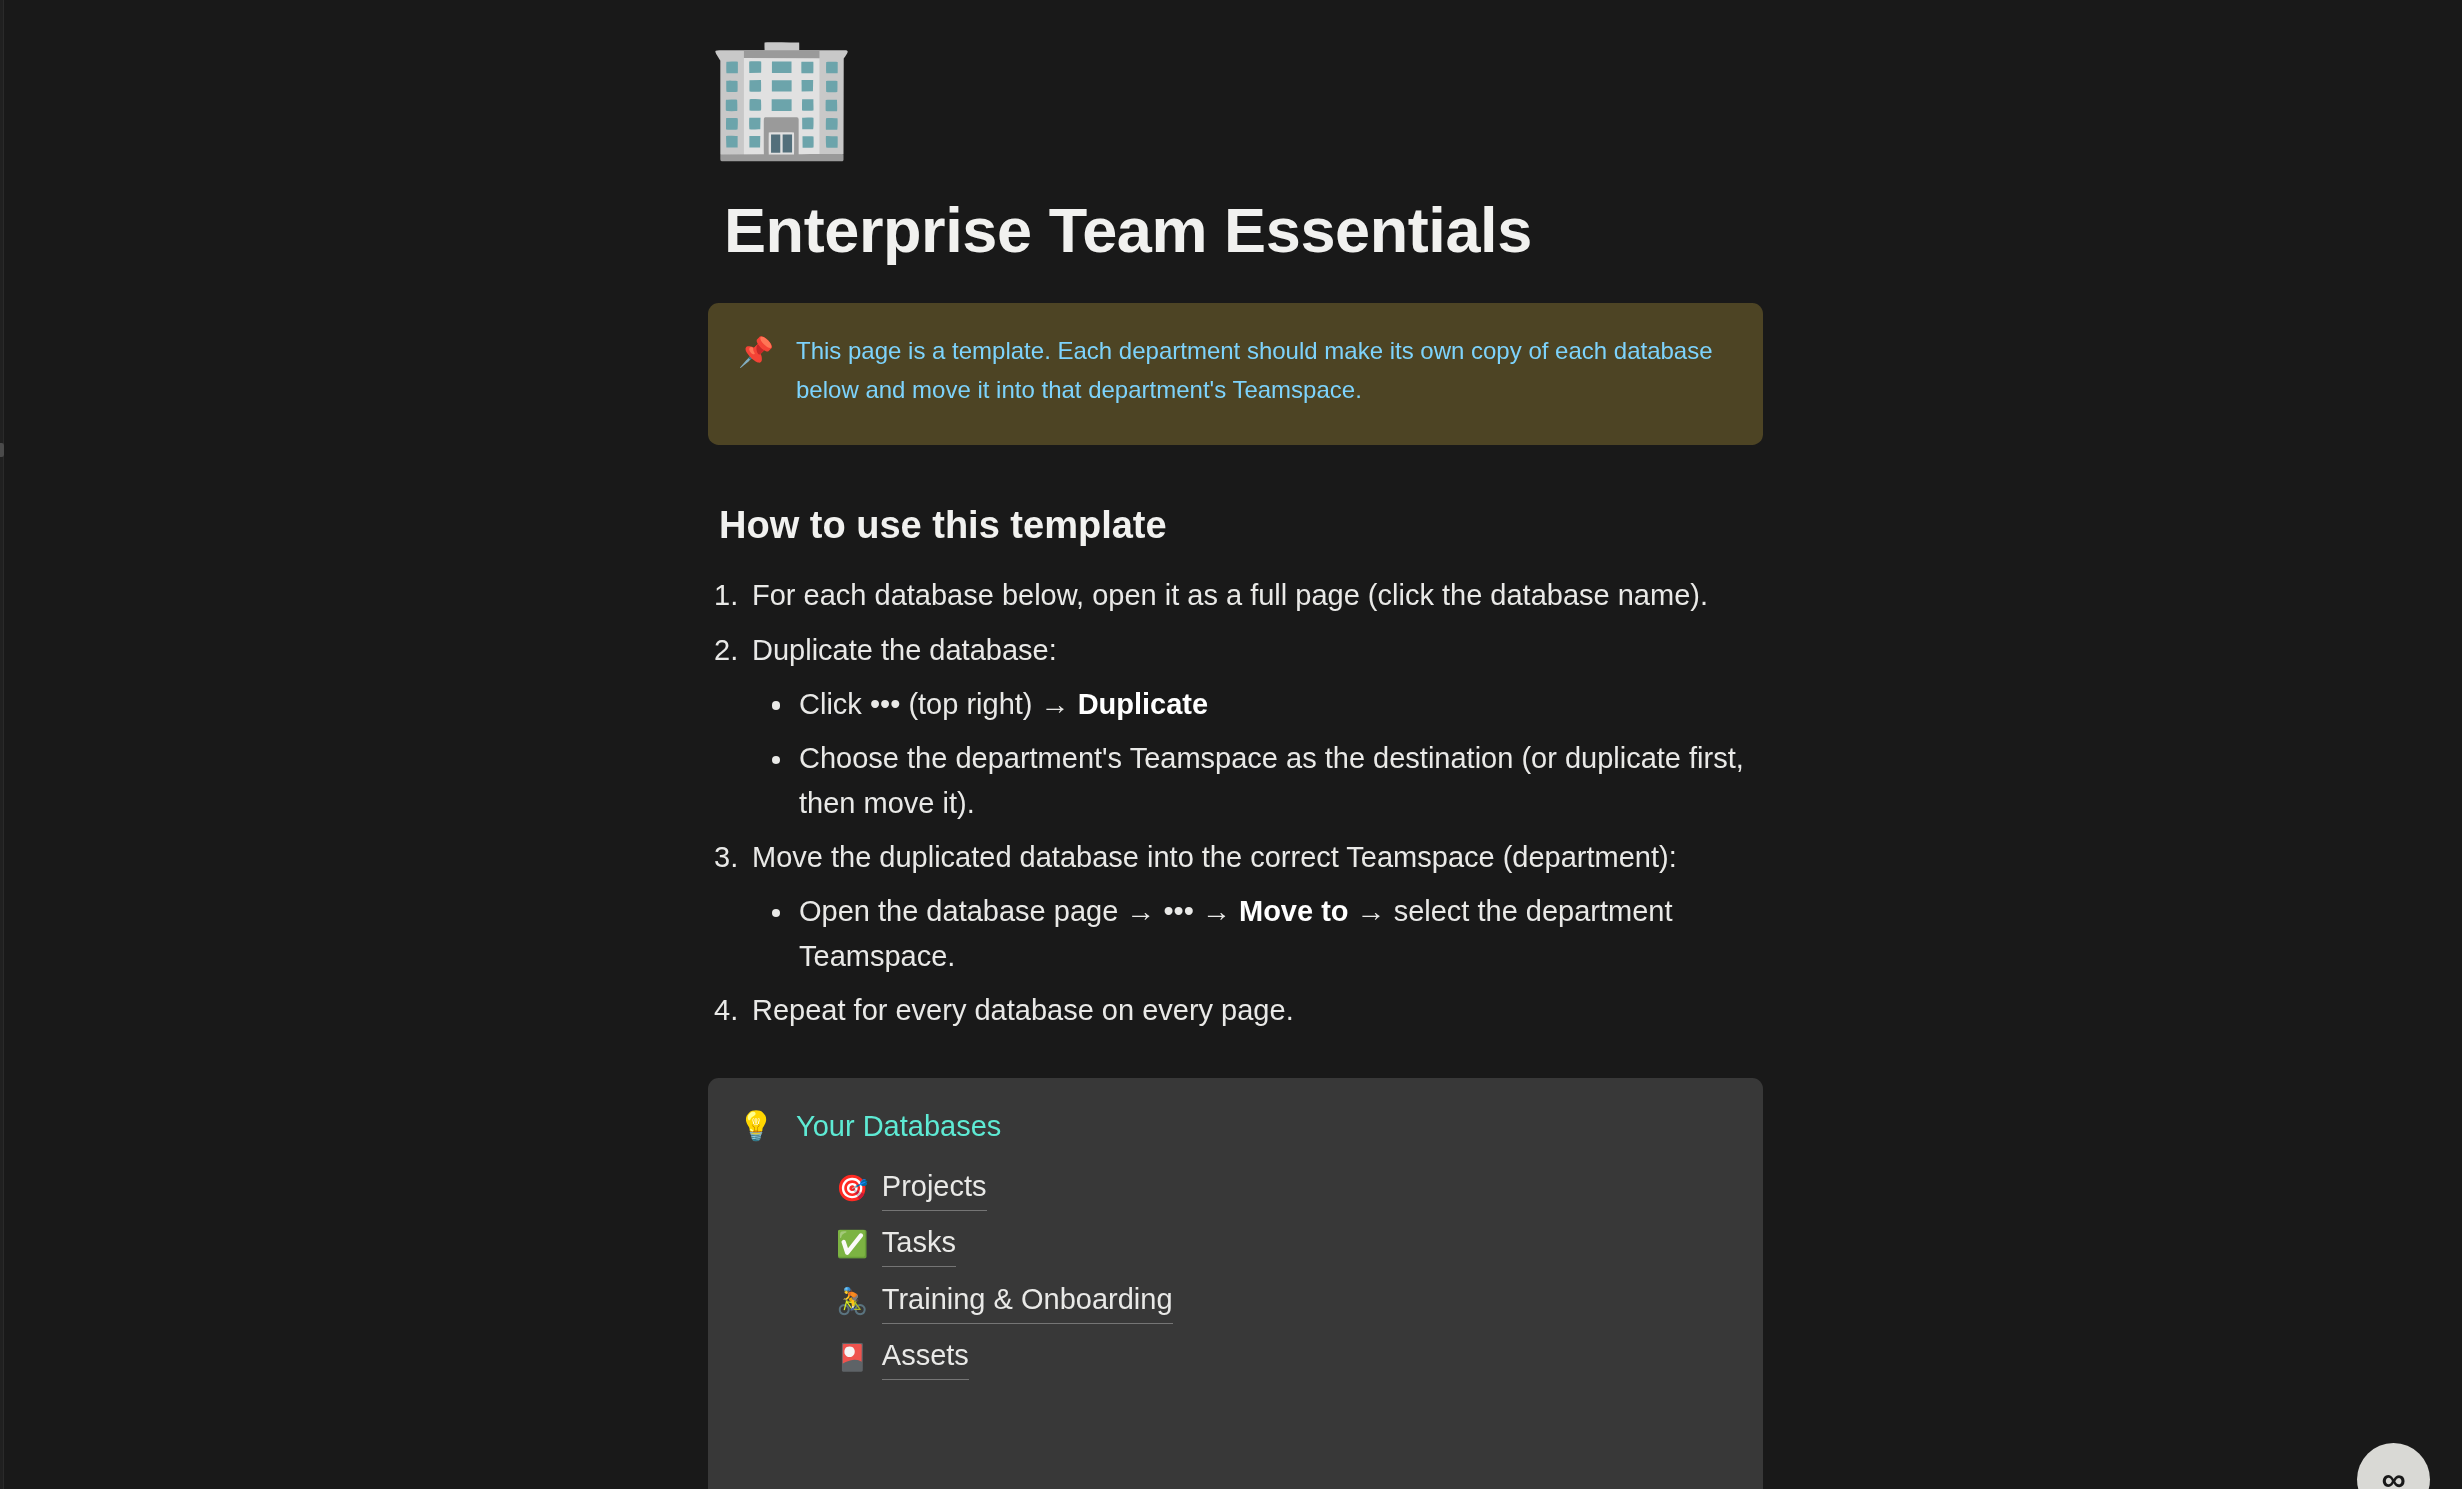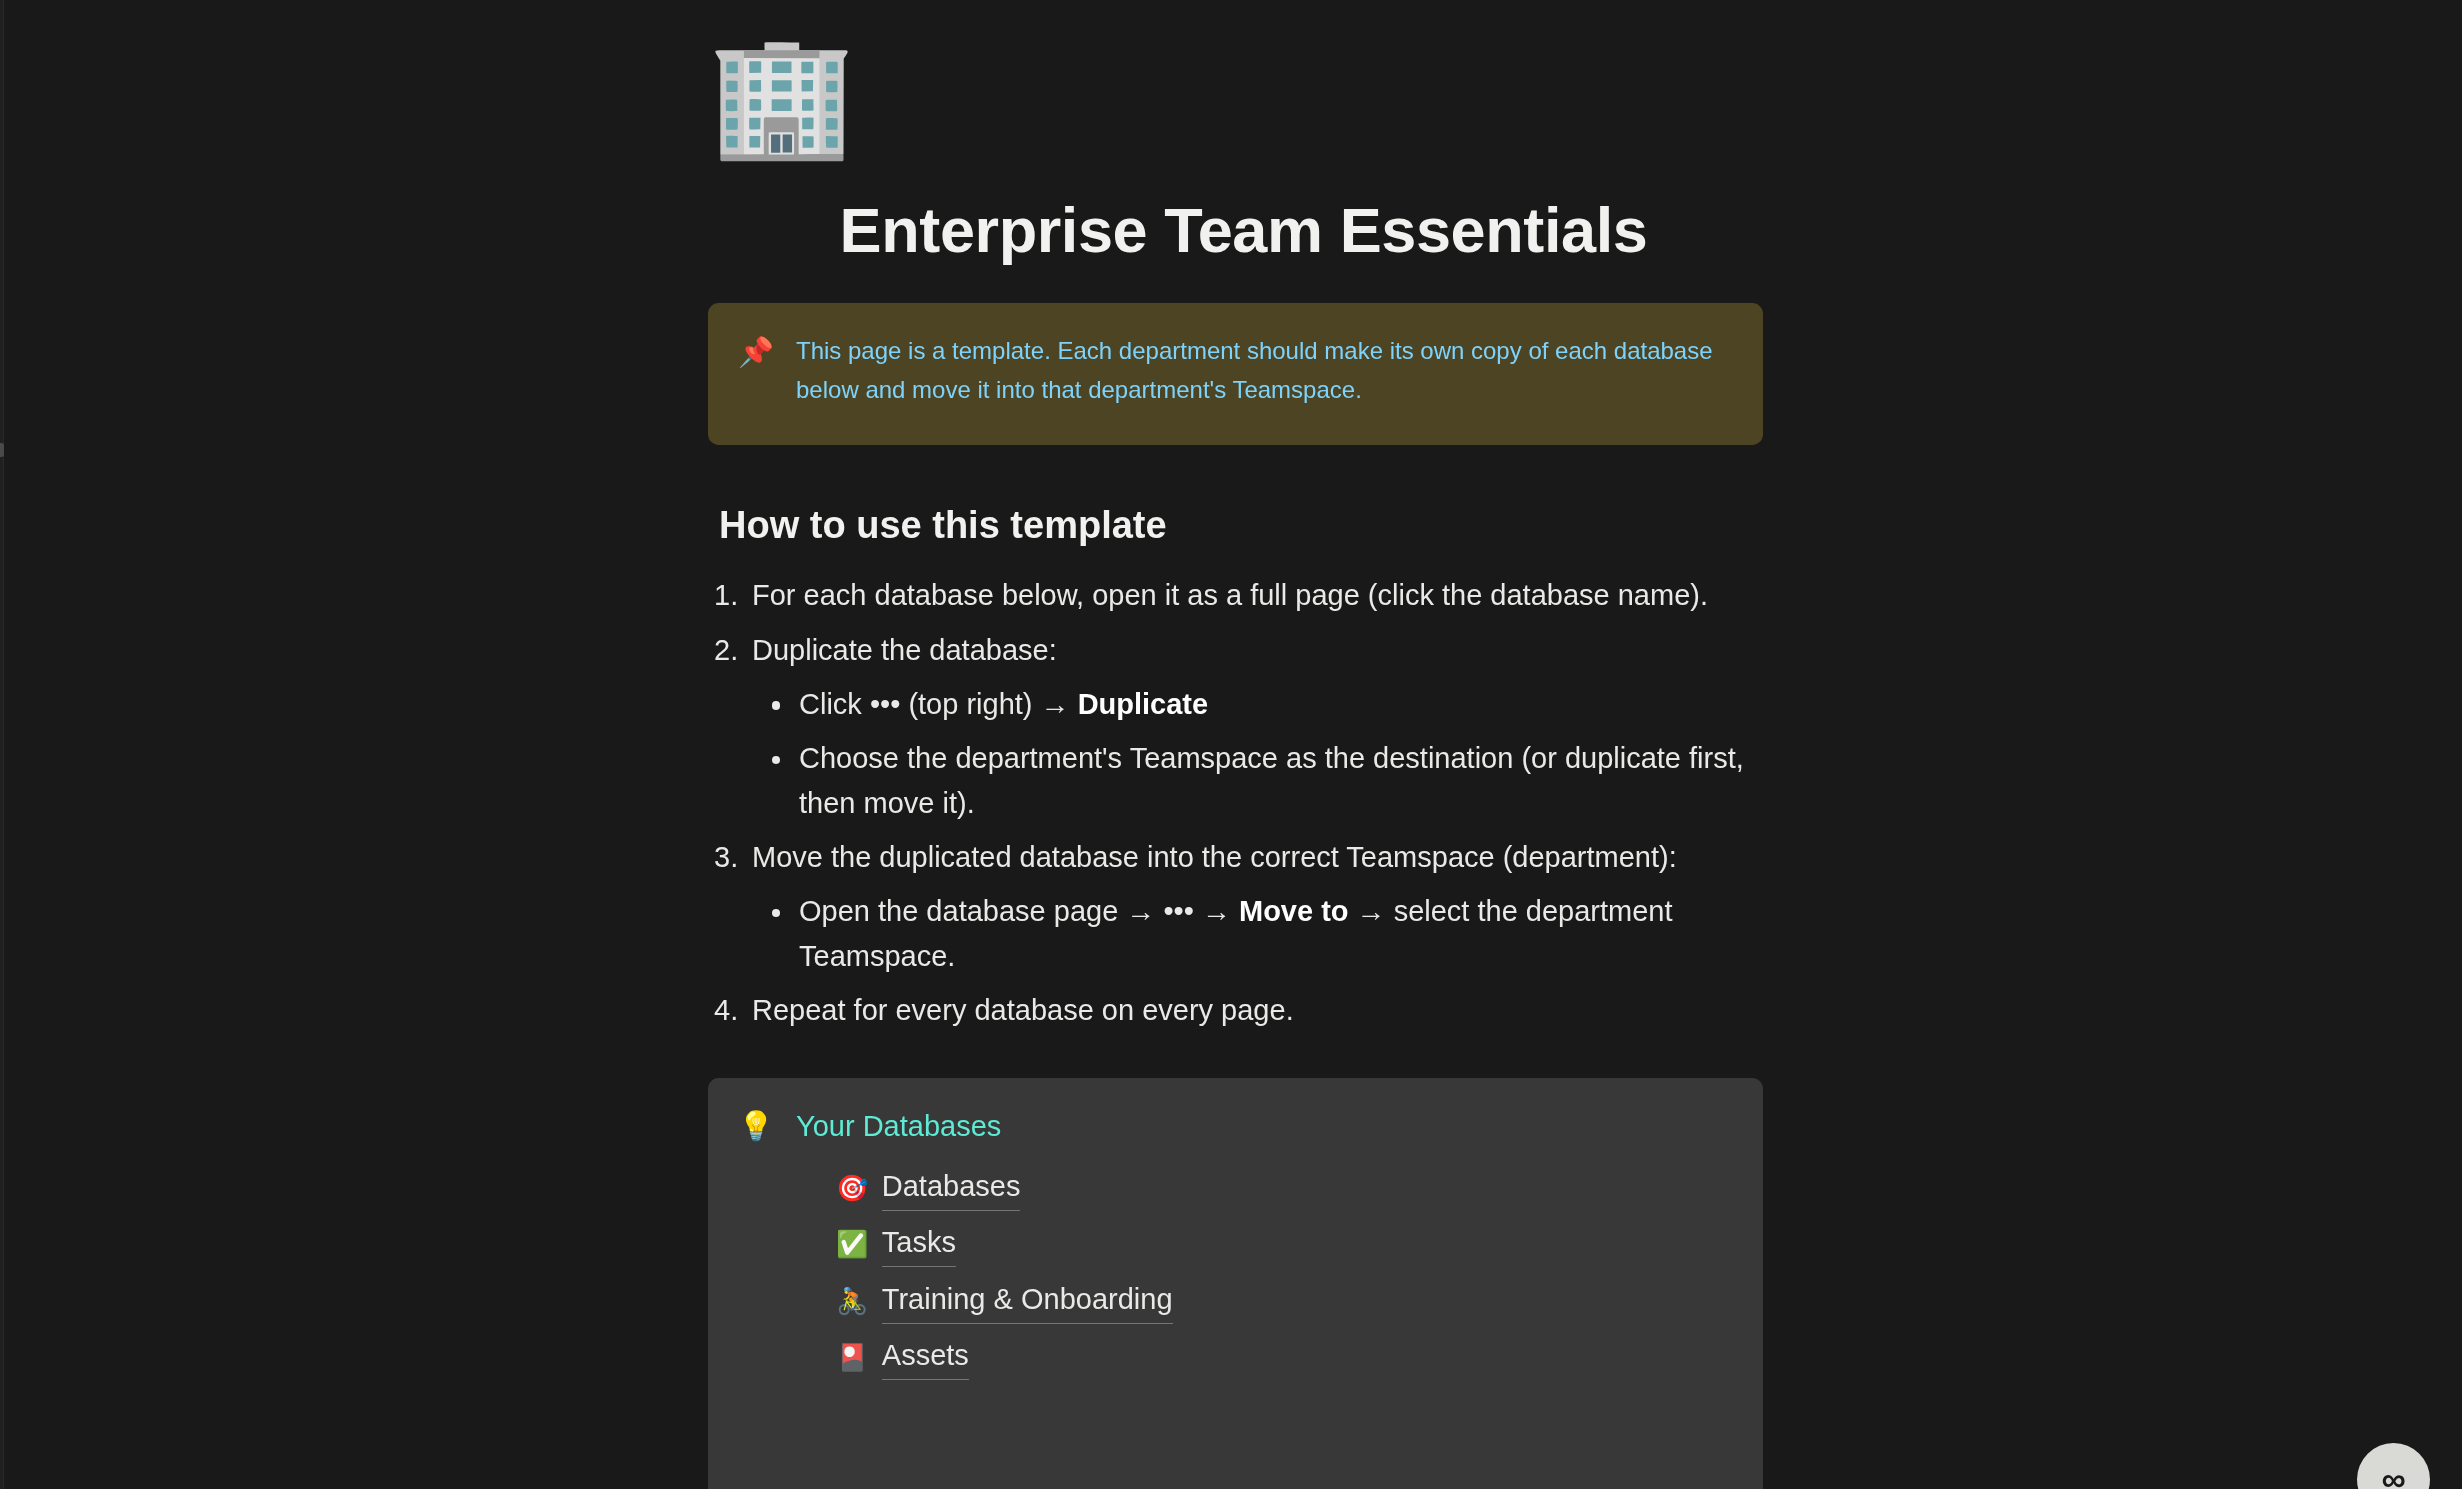--- a/index.html
+++ b/index.html
@@ -55,21 +55,20 @@
     user-select: none;
   }
 
   .page-title {
     margin: 32px 0 0 16px;
     font-size: 63px;
     line-height: 1.05;
     font-weight: 700;
     letter-spacing: -0.4px;
     color: #f1f1ef;
-    text-align: center;
   }
 
   
   .callout {
     display: flex;
     align-items: flex-start;
     gap: 21.4px;
     border-radius: 10.7px;
     padding: 27.5px 30.5px 29px 30.5px;
   }
@@ -260,21 +259,21 @@
 
   </ol>
 
   <div class="callout callout-db">
     <span class="callout-icon">💡</span>
     <div style="flex:1 1 auto;">
       <div class="db-title">Your Databases</div>
       <ul class="db-list">
         <li class="db-item">
           <span class="db-emoji">🎯</span>
-          <span class="db-label">Databases</span>
+          <span class="db-label">Projects</span>
         </li>
         <li class="db-item">
           <span class="db-emoji">✅</span>
           <span class="db-label">Tasks</span>
         </li>
         <li class="db-item">
           <span class="db-emoji">🚴</span>
           <span class="db-label">Training &amp; Onboarding</span>
         </li>
         <li class="db-item">

